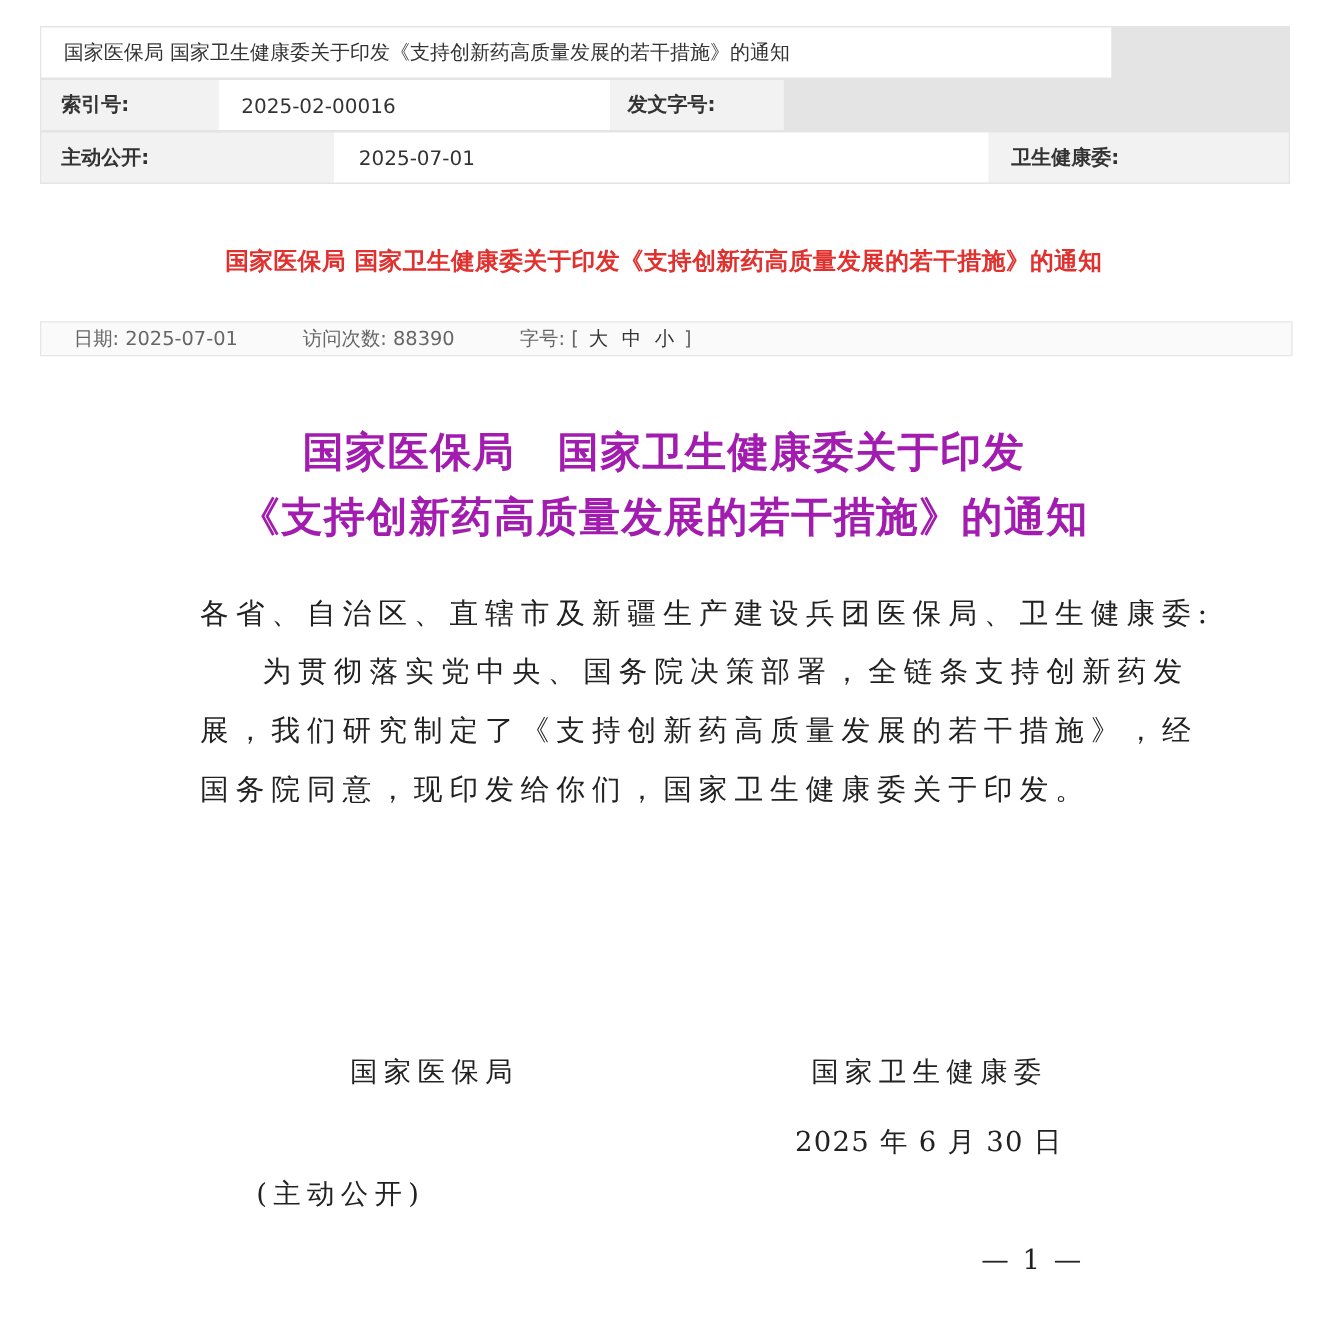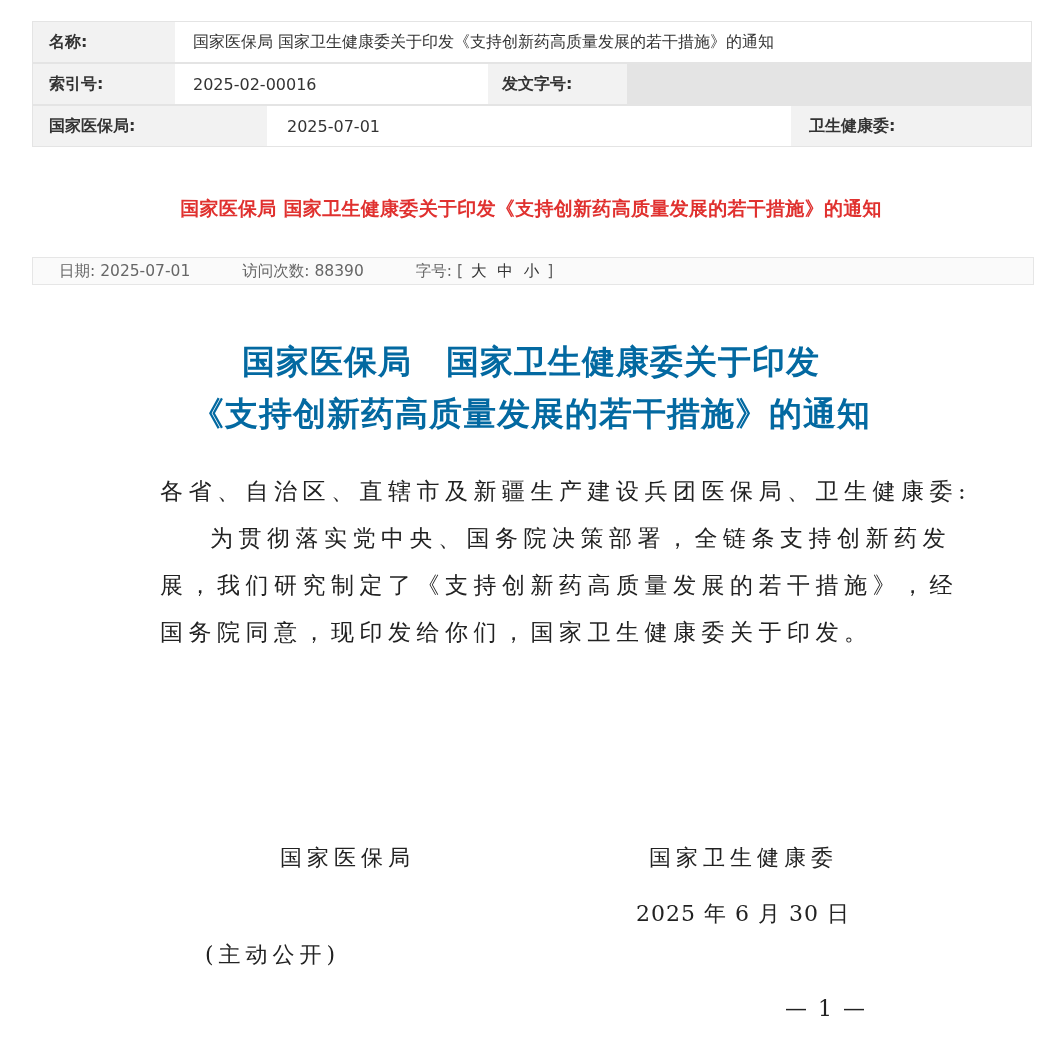--- a/index.html
+++ b/index.html
@@ -19,46 +19,45 @@
                color: #e0312f; font-size: 19px; font-weight: bold; letter-spacing: 0.3px; }
 
   .info-bar { position: absolute; left: 32px; top: 257px; width: 1000px; height: 26px;
               border: 1px solid #e6e6e6; background: #fafafa; display: flex;
               align-items: center; font-size: 15.5px; color: #666; }
   .info-bar .seg { margin: 0 26px; }
   .font-size-link { color: #333; cursor: pointer; margin: 0 3px; }
 
   .doc-title { position: absolute; left: 0; width: 1062px; text-align: center;
                font-family: "DejaVu Serif", "Liberation Serif", serif; font-weight: bold;
-               font-size: 33px; color: #0369a1; letter-spacing: 1px; }
+               font-size: 33px; color: #a21caf; letter-spacing: 1px; }
   .doc-title.l1 { top: 340px; }
   .doc-title.l2 { top: 392px; }
 
   .body-text { position: absolute; left: 160px; width: 760px;
                font-family: "DejaVu Serif", "Liberation Serif", serif; font-size: 23px;
                color: #222; letter-spacing: 5.5px; line-height: 47px; white-space: nowrap; }
 
   .sig { position: absolute; font-family: "DejaVu Serif", "Liberation Serif", serif;
          font-size: 22px; color: #222; letter-spacing: 5px; white-space: nowrap; }
 </style>
 </head>
 <body>
 
 <div class="meta-table">
   <div class="meta-row">
-    <div class="cell label" style="width:142px">名称:</div>
     <div class="cell value" style="width:856px">国家医保局 国家卫生健康委关于印发《支持创新药高质量发展的若干措施》的通知</div>
   </div>
   <div class="meta-row">
     <div class="cell label" style="width:142px">索引号:</div>
     <div class="cell value" style="width:313px">2025-02-00016</div>
     <div class="cell label" style="width:139px; padding-left:14px">发文字号:</div>
   </div>
   <div class="meta-row">
-    <div class="cell label" style="width:234px">国家医保局:</div>
+    <div class="cell label" style="width:234px">主动公开:</div>
     <div class="cell value" style="width:524px; padding-left:20px">2025-07-01</div>
     <div class="cell label" style="width:240px; padding-left:18px">
       <span>卫生健康委:</span>
       <span></span>
     </div>
   </div>
 </div>
 
 <div class="red-title">国家医保局 国家卫生健康委关于印发《支持创新药高质量发展的若干措施》的通知</div>
 

